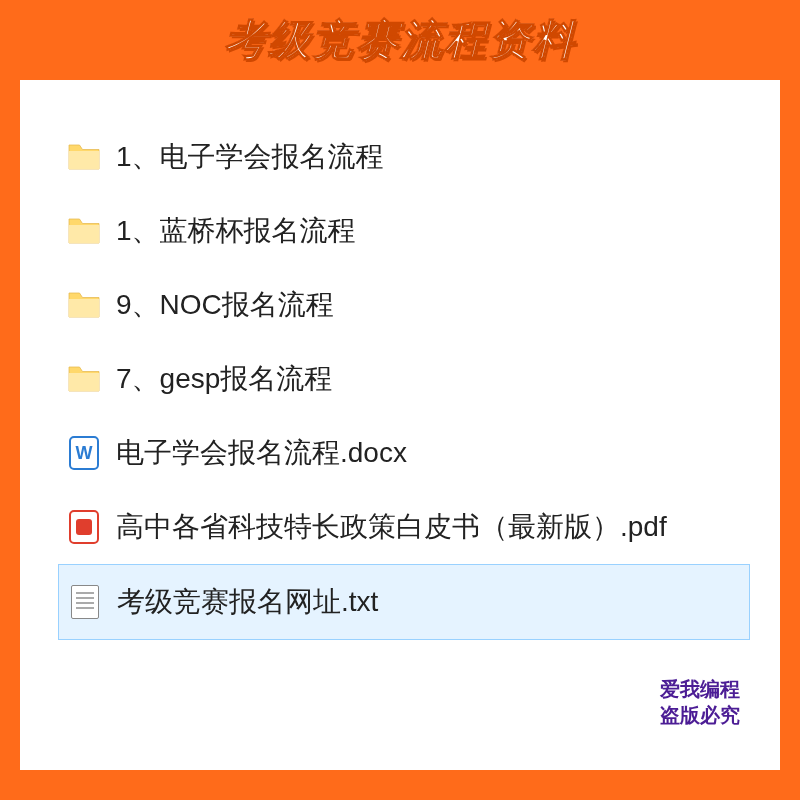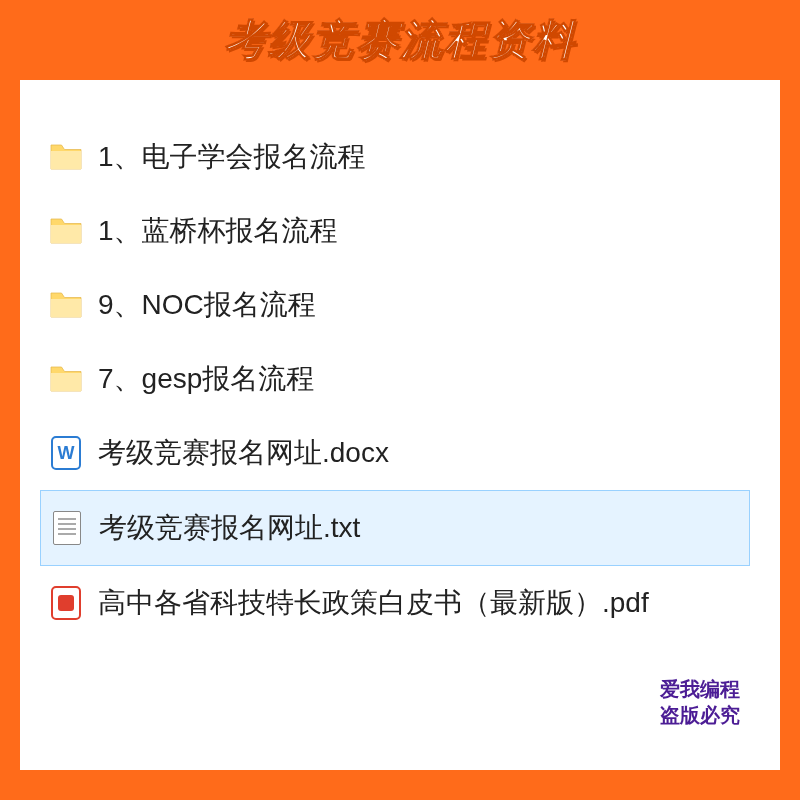--- a/index.html
+++ b/index.html
@@ -25,21 +25,21 @@
       font-weight: 900;
       color: #fff;
       letter-spacing: 2px;
       font-style: italic;
       -webkit-text-stroke: 1px #d04800;
       text-shadow: 2px 2px 0 #d04800;
     }
     .content-area {
       background: #fff;
       margin: 0 20px 20px 20px;
-      padding: 40px 30px 60px 20px;
+      padding: 40px 30px 60px 38px;
       height: calc(100% - 110px);
     }
     .file-list {
       list-style: none;
     }
     .file-item {
       display: flex;
       align-items: center;
       padding: 18px 8px;
       font-size: 28px;
@@ -179,35 +179,35 @@
             <path d="M2 6 L22 6 L22 18 L2 18 Z" fill="#ffe9a8"></path>
           </svg>
       </span>
       <span class="file-label">7、gesp报名流程</span>
     </li>
 
     <li class="file-item">
       <span class="icon">
         <span class="docx-icon"></span>
       </span>
-      <span class="file-label">考级竞赛报名网址.docx</span>
+      <span class="file-label">电子学会报名流程.docx</span>
+    </li>
+
+    <li class="file-item">
+      <span class="icon">
+        <span class="pdf-icon"></span>
+      </span>
+      <span class="file-label">高中各省科技特长政策白皮书（最新版）.pdf</span>
     </li>
 
     <li class="file-item selected">
       <span class="icon">
         <span class="txt-icon"></span>
       </span>
       <span class="file-label">考级竞赛报名网址.txt</span>
-    </li>
-
-    <li class="file-item">
-      <span class="icon">
-        <span class="pdf-icon"></span>
-      </span>
-      <span class="file-label">高中各省科技特长政策白皮书（最新版）.pdf</span>
     </li>
 
   </ul>
 </div>
 
 <div class="watermark">
   <div>爱我编程</div>
   <div>盗版必究</div>
 </div>
 

